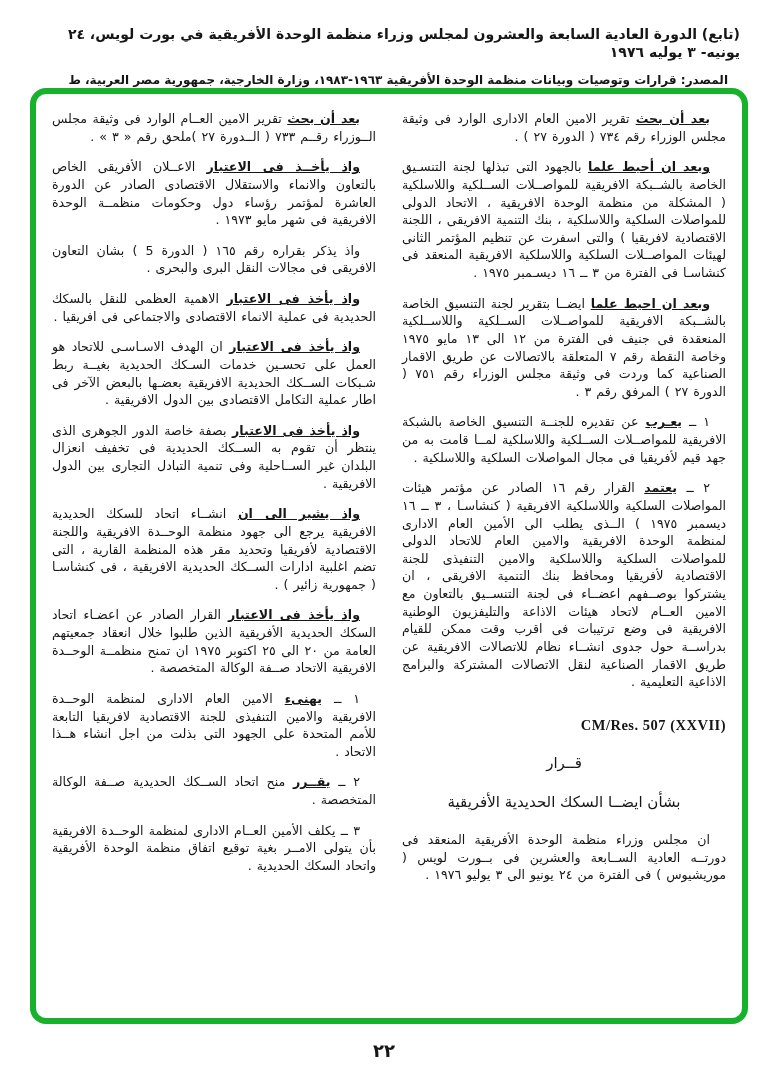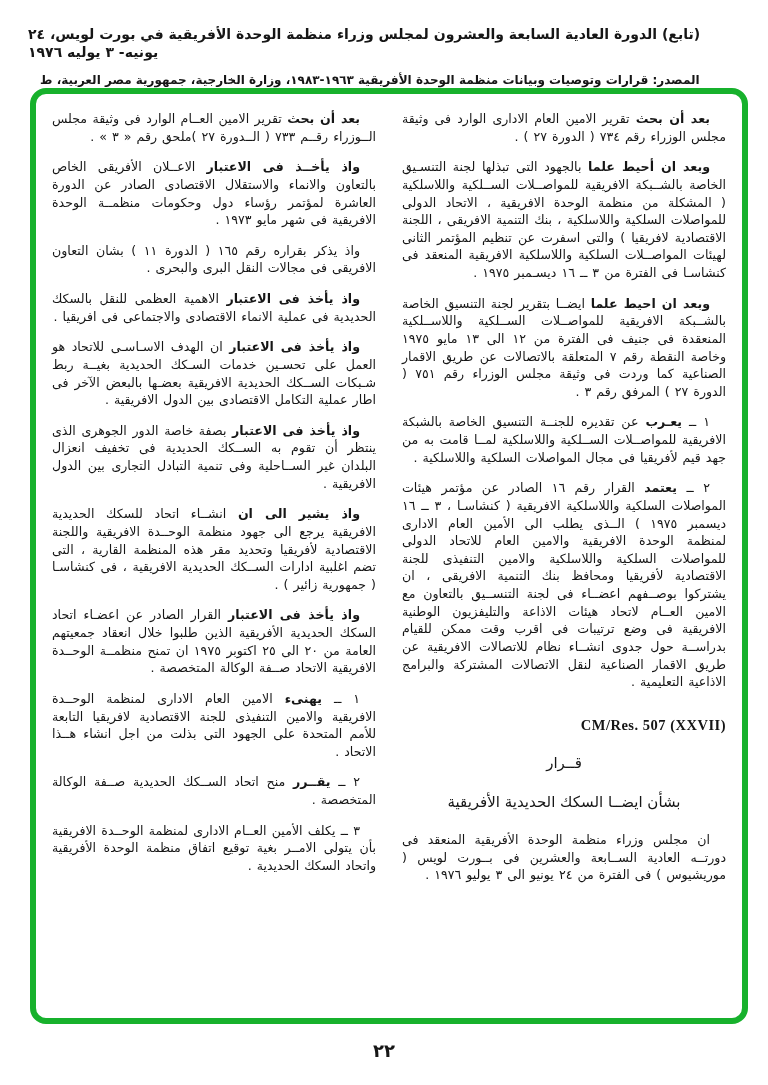--- a/index.html
+++ b/index.html
@@ -11,21 +11,21 @@
     position: relative;
     width: 768px;
     height: 1085px;
     background: #ffffff;
     font-family: "DejaVu Sans", sans-serif;
     color: #161616;
     overflow: hidden;
   }
   .page-header {
     direction: rtl;
-    text-align: left;
+    text-align: right;
     padding-top: 25px;
   }
   .header-line1 {
     font-size: 14px;
     font-weight: 700;
     line-height: 1.3;
     padding: 0 28px;
   }
   .header-line2 {
     font-size: 12px;
@@ -60,20 +60,21 @@
     font-size: 12.6px;
     line-height: 1.4;
   }
   .para {
     margin: 0 0 13px 0;
     text-indent: 16px;
     word-spacing: 1px;
   }
   .lead {
     font-weight: 700;
+    text-decoration: underline;
   }
   .section-heading {
     text-align: center;
     font-weight: 400;
     font-size: 15px;
     margin: 18px 0 18px 0;
     text-indent: 0;
   }
   .resolution-ref {
     direction: ltr;
@@ -114,21 +115,21 @@
           <p class="para">١ ــ <span class="lead">يعـرب</span> عن تقديره للجنــة التنسيق الخاصة بالشبكة الافريقية للمواصــلات الســلكية واللاسلكية لمــا قامت به من جهد قيم لأفريقيا فى مجال المواصلات السلكية واللاسلكية .</p>
           <p class="para">٢ ــ <span class="lead">يعتمد</span> القرار رقم ١٦ الصادر عن مؤتمر هيئات المواصلات السلكية واللاسلكية الافريقية ( كنشاسـا ، ٣ ــ ١٦ ديسمبر ١٩٧٥ ) الــذى يطلب الى الأمين العام الادارى لمنظمة الوحدة الافريقية والامين العام للاتحاد الدولى للمواصلات السلكية واللاسلكية والامين التنفيذى للجنة الاقتصادية لأفريقيا ومحافظ بنك التنمية الافريقى ، ان يشتركوا بوصــفهم اعضــاء فى لجنة التنســيق بالتعاون مع الامين العــام لاتحاد هيئات الاذاعة والتليفزيون الوطنية الافريقية فى وضع ترتيبات فى اقرب وقت ممكن للقيام بدراســة حول جدوى انشــاء نظام للاتصالات الافريقية عن طريق الاقمار الصناعية لنقل الاتصالات المشتركة والبرامج الاذاعية التعليمية .</p>
           <div class="resolution-ref">CM/Res. 507 (XXVII)</div>
           <div class="section-heading">قــرار</div>
           <div class="section-heading">بشأن ايضــا السكك الحديدية الأفريقية</div>
           <p class="para">ان مجلس وزراء منظمة الوحدة الأفريقية المنعقد فى دورتــه العادية الســابعة والعشرين فى بــورت لويس ( موريشيوس ) فى الفترة من ٢٤ يونيو الى ٣ يوليو ١٩٧٦ .</p>
         </div>
       <div class="col" id="col-left">
           <p class="para"><span class="lead">بعد أن بحث</span> تقرير الامين العــام الوارد فى وثيقة مجلس الــوزراء رقــم ٧٣٣ ( الــدورة ٢٧ )ملحق رقم « ٣ » .</p>
           <p class="para"><span class="lead">واذ يأخــذ فى الاعتبار</span> الاعــلان الأفريقى الخاص بالتعاون والانماء والاستقلال الاقتصادى الصادر عن الدورة العاشرة لمؤتمر رؤساء دول وحكومات منظمــة الوحدة الافريقية فى شهر مايو ١٩٧٣ .</p>
-          <p class="para">واذ يذكر بقراره رقم ١٦٥ ( الدورة ١١ ) بشان التعاون الافريقى فى مجالات النقل البرى والبحرى .</p>
+          <p class="para">واذ يذكر بقراره رقم ١٦٥ ( الدورة 5 ) بشان التعاون الافريقى فى مجالات النقل البرى والبحرى .</p>
           <p class="para"><span class="lead">واذ يأخذ فى الاعتبار</span> الاهمية العظمى للنقل بالسكك الحديدية فى عملية الانماء الاقتصادى والاجتماعى فى افريقيا .</p>
           <p class="para"><span class="lead">واذ يأخذ فى الاعتبار</span> ان الهدف الاسـاسـى للاتحاد هو العمل على تحسـين خدمات السـكك الحديدية بغيــة ربط شـبكات الســكك الحديدية الافريقية بعضـها بالبعض الآخر فى اطار عملية التكامل الاقتصادى بين الدول الافريقية .</p>
           <p class="para"><span class="lead">واذ يأخذ فى الاعتبار</span> بصفة خاصة الدور الجوهرى الذى ينتظر أن تقوم به الســكك الحديدية فى تخفيف انعزال البلدان غير الســاحلية وفى تنمية التبادل التجارى بين الدول الافريقية .</p>
           <p class="para"><span class="lead">واذ يشير الى ان</span> انشــاء اتحاد للسكك الحديدية الافريقية يرجع الى جهود منظمة الوحــدة الافريقية واللجنة الاقتصادية لأفريقيا وتحديد مقر هذه المنظمة القارية ، التى تضم اغلبية ادارات الســكك الحديدية الافريقية ، فى كنشاسـا ( جمهورية زائير ) .</p>
           <p class="para"><span class="lead">واذ يأخذ فى الاعتبار</span> القرار الصادر عن اعضـاء اتحاد السكك الحديدية الأفريقية الذين طلبوا خلال انعقاد جمعيتهم العامة من ٢٠ الى ٢٥ اكتوبر ١٩٧٥ ان تمنح منظمــة الوحــدة الافريقية الاتحاد صــفة الوكالة المتخصصة .</p>
           <p class="para">١ ــ <span class="lead">يهنىء</span> الامين العام الادارى لمنظمة الوحــدة الافريقية والامين التنفيذى للجنة الاقتصادية لافريقيا التابعة للأمم المتحدة على الجهود التى بذلت من اجل انشاء هــذا الاتحاد .</p>
           <p class="para">٢ ــ <span class="lead">يقــرر</span> منح اتحاد الســكك الحديدية صــفة الوكالة المتخصصة .</p>
           <p class="para">٣ ــ يكلف الأمين العــام الادارى لمنظمة الوحــدة الافريقية بأن يتولى الامــر بغية توقيع اتفاق منظمة الوحدة الأفريقية واتحاد السكك الحديدية .</p>
         </div>
     </div>

